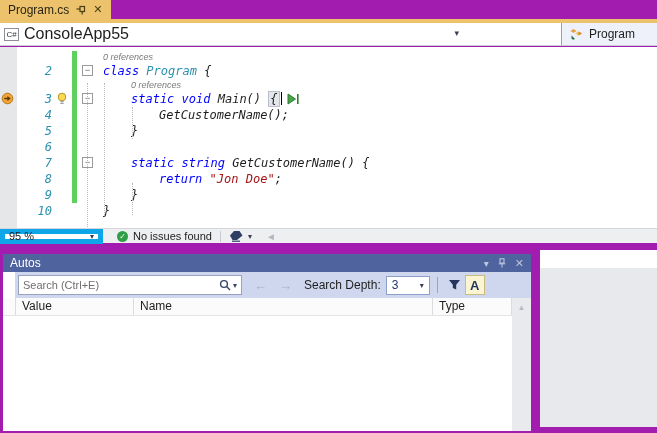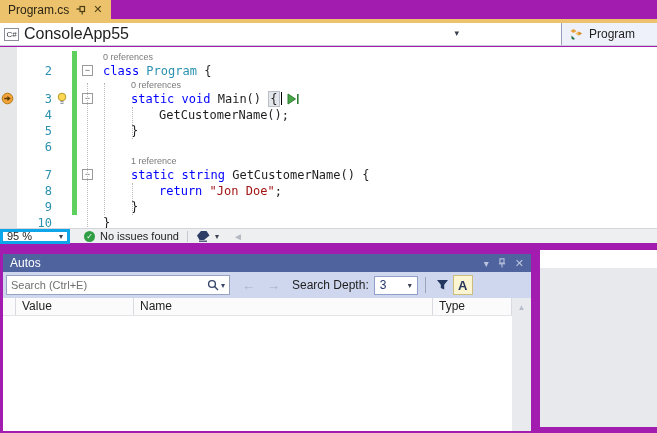--- a/index.html
+++ b/index.html
@@ -20,21 +20,21 @@
   .nav-left{ position:absolute; left:0; top:0; bottom:0; right:96px; display:flex; align-items:center; }
   .csharp-box{ width:15px; height:13px; border:1px solid #8a8f9b; font-size:8px; color:#33373f;
                display:flex; align-items:center; justify-content:center; margin:0 5px 0 4px; background:#fff; }
   .nav-proj{ font-size:16px; color:#1e1e1e; }
   .nav-dd{ position:absolute; right:102px; top:5px; font-size:9px; color:#3a4050; }
   .nav-right{ position:absolute; right:0; top:0; bottom:0; width:96px; background:#eef1f9;
               border-left:1px solid #97a0ba; display:flex; align-items:center; gap:5px; padding-left:7px; }
   .nav-member{ font-size:12px; color:#1e1e1e; }
 
   
-  .editor{ position:absolute; top:47px; left:0; right:0; height:181px; background:#fff; overflow:hidden; }
+  .editor{ position:absolute; top:47px; left:0; right:0; height:181px; background:#fff; overflow:hidden;font-style:italic; }
   .ind-margin-bg{ position:absolute; left:0; top:0; bottom:0; width:17px; background:#e6e7e8; }
   .rows{ position:absolute; top:4px; left:0; right:0; }
   .ed-row{ display:flex; height:16px; line-height:16px;
            font-family:"DejaVu Sans Mono","Liberation Mono",monospace; font-size:12px; color:#1e1e1e; }
   .ed-row.lens{ height:12px; line-height:12px; font-family:"Liberation Sans",sans-serif;
                 font-size:9px; color:#7a7a7a; }
   .c-margin{ width:17px; position:relative; flex:none; }
   .c-margin svg{ position:absolute; left:1px; top:1px; }
   .c-num{ width:38px; flex:none; text-align:right; padding-right:3px; color:#2b91af; }
   .c-bulb{ width:15px; flex:none; position:relative; }
@@ -48,36 +48,36 @@
   .c-code{ flex:1; white-space:pre; position:relative; }
   .tk-kw{ color:#0000ff; } .tk-type{ color:#2b91af; } .tk-pl{ color:#1e1e1e; } .tk-str{ color:#a31515; }
   .tk-brace{ background:#e3e6ea; border:1px solid #b9bec8; padding:0 1px; }
   .caret{ display:inline-block; width:1px; height:13px; background:#000; vertical-align:-2px; margin-left:1px; }
   .runglyph{ vertical-align:-2px; margin-left:4px; }
   .indent-guide{ position:absolute; width:0; border-left:1px dotted #b9b9b9; }
 
   
   .ed-status{ position:absolute; top:228px; left:0; right:0; height:15px; background:#edeff1;
               border-top:1px solid #d4d6dc; display:flex; align-items:center; font-size:11px; color:#1e1e1e; }
-  .zoom-combo{ width:70px; height:15px; background:#fff; border:3px solid #0ea5e9; display:flex;
+  .zoom-combo{ width:103px; height:15px; background:#fff; border:5px solid #0ea5e9; display:flex;
                align-items:center; padding:0 4px; font-size:11px; }
   .zoom-combo .dd{ margin-left:auto; font-size:8px; color:#3a4050; }
   .check-badge{ width:11px; height:11px; border-radius:50%; background:#2f9e44; color:#fff; font-size:8px;
                 line-height:11px; text-align:center; margin:0 5px 0 14px; }
   .vsep{ width:1px; height:11px; background:#c6c9d2; margin:0 8px; }
   .scroll-left-arrow{ color:#b4b8c2; font-size:10px; margin-left:14px; }
 
   
   .panel{ position:absolute; background:#fff; }
   .panel-title{ height:18px; background:#4f639e; color:#fff; font-size:12px; display:flex;
                 align-items:center; padding:0 7px; }
   .title-icons{ margin-left:auto; display:flex; align-items:center; gap:9px; color:#bcc5de; font-size:10px; }
   .title-icons .x{ font-size:11px; font-weight:bold; }
 
-  .autos-toolbar{ height:26px; background:#cfd7ee; display:flex; align-items:center; padding:8px 3px; }
+  .autos-toolbar{ height:26px; background:#cfd7ee; display:flex; align-items:center; padding:8px 3px;margin-left:12px; }
   .search-box{ width:224px; height:20px; background:#fff; border:1px solid #98a3c2; display:flex;
                align-items:center; padding:0 4px; }
   .search-box input{ border:none; outline:none; flex:1; font-size:11px; color:#1e1e1e;
                      font-family:"Liberation Sans",sans-serif; background:transparent; min-width:0; }
   .search-box input::placeholder{ color:#6f6f6f; opacity:1; }
   .search-dd{ font-size:8px; color:#39466b; margin-left:2px; }
   .hist-arrow{ font-size:13px; color:#a7afc4; margin-left:12px; }
   .depth-label{ font-size:12px; color:#1e1e1e; margin-left:12px; }
   .depth-combo{ width:44px; height:19px; background:#fff; border:1px solid #8da0c9; display:flex;
                 align-items:center; padding:0 5px; font-size:12px; color:#24356b; margin-left:5px; }
@@ -218,30 +218,20 @@
         <div class="ed-row">
           <div class="c-margin"></div>
           <div class="c-num">6</div>
           <div class="c-bulb"></div>
           <div class="c-green">
             <div class="green-bar"></div>
           </div>
           <div class="c-fold"></div>
           <div class="c-code" style="padding-left: 34px;"></div>
         </div>
-        <div class="ed-row lens">
-          <div class="c-margin"></div>
-          <div class="c-num"></div>
-          <div class="c-bulb"></div>
-          <div class="c-green">
-            <div class="green-bar"></div>
-          </div>
-          <div class="c-fold"></div>
-          <div class="c-code" style="padding-left: 34px;">1 reference</div>
-        </div>
         <div class="ed-row">
           <div class="c-margin"></div>
           <div class="c-num">7</div>
           <div class="c-bulb"></div>
           <div class="c-green">
             <div class="green-bar"></div>
           </div>
           <div class="c-fold">
             <div class="fold-box">−</div>
           </div>

